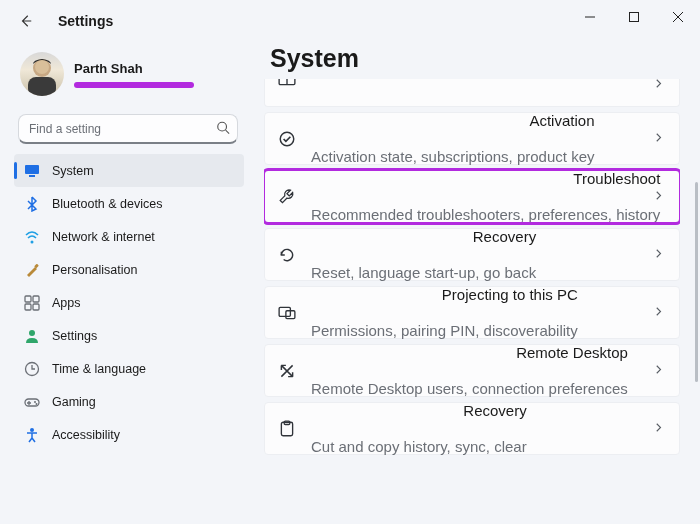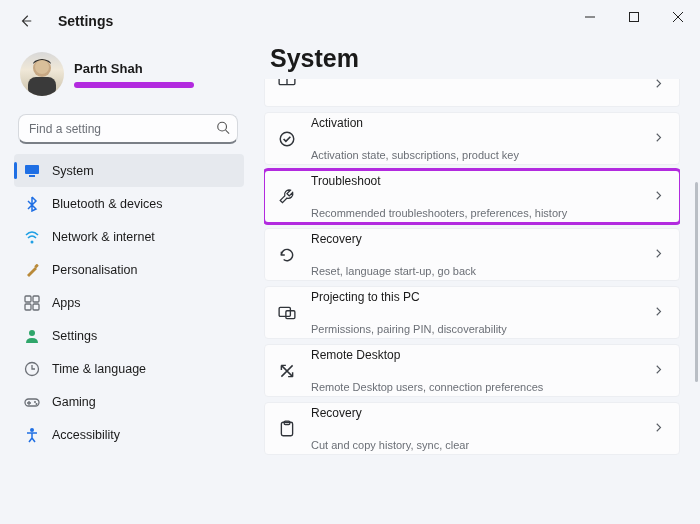--- a/index.html
+++ b/index.html
@@ -161,22 +161,22 @@
     outline: 3px solid #b22adf;
     outline-offset: -1px;
   }
   .t-icon {
     width: 20px; height: 20px;
     color: #30343a;
     display:flex; align-items:center; justify-content:center;
     flex-shrink: 0;
   }
   .t-text { display:flex; flex-direction:column; }
-  .t-title { font-size: 12px; }
-  .t-sub { font-size: 11px; color: #6b6f76; margin-top: 19px; }
+  .t-title { font-size: 15px; text-align: right; }
+  .t-sub { font-size: 15px; color: #6b6f76; margin-top: 19px; }
   .chevron {
     position: absolute;
     right: 14px; top: 50%; transform: translateY(-50%);
     color: #5a5f66;
   }
   .scroll-track {
     position: absolute;
     right: 2px;
     top: 120px;
     bottom: 30px;

